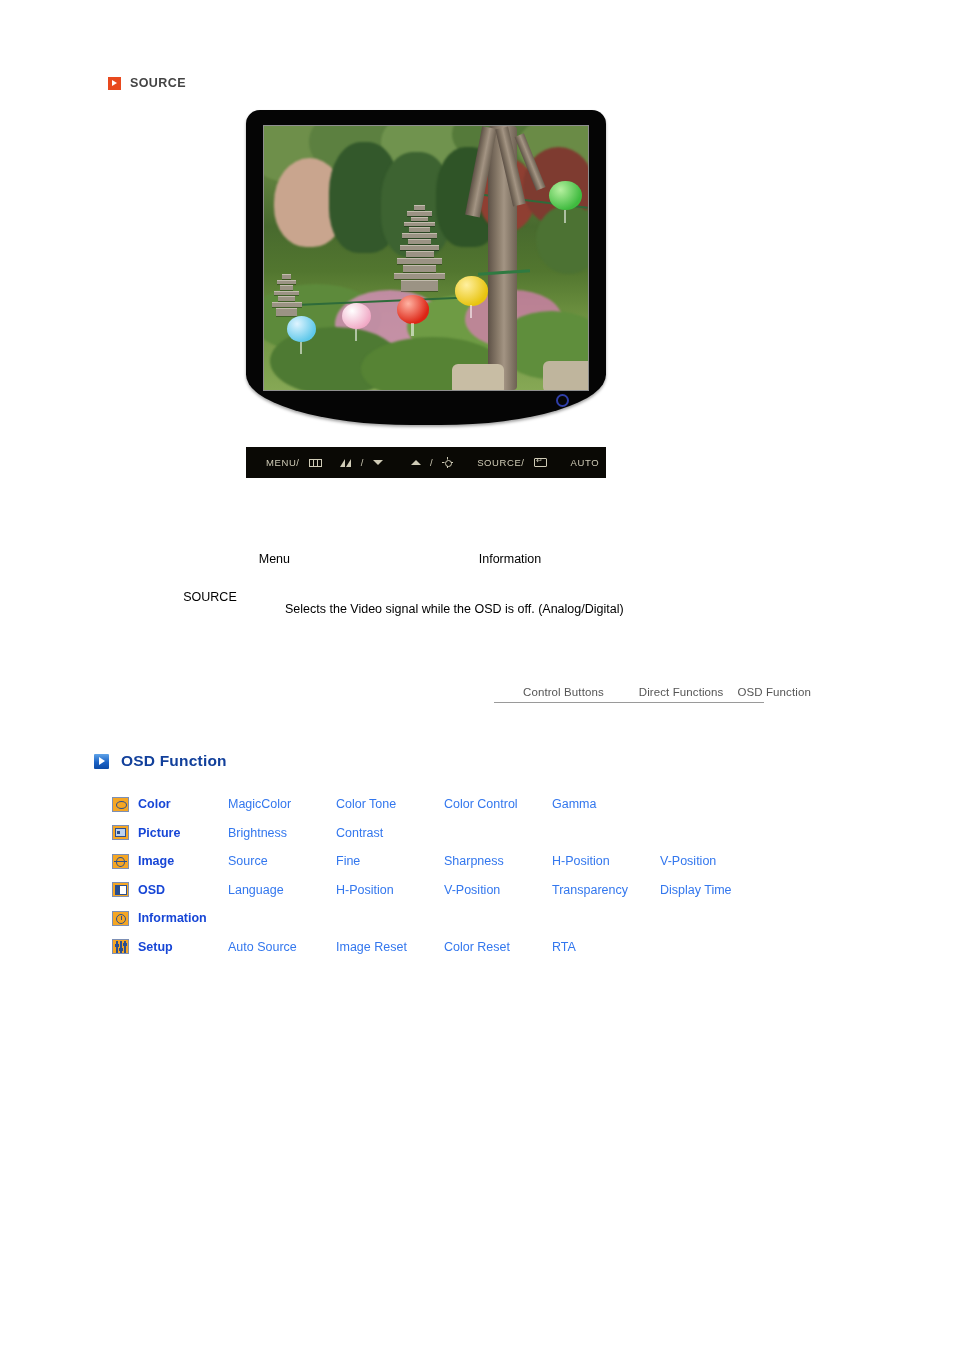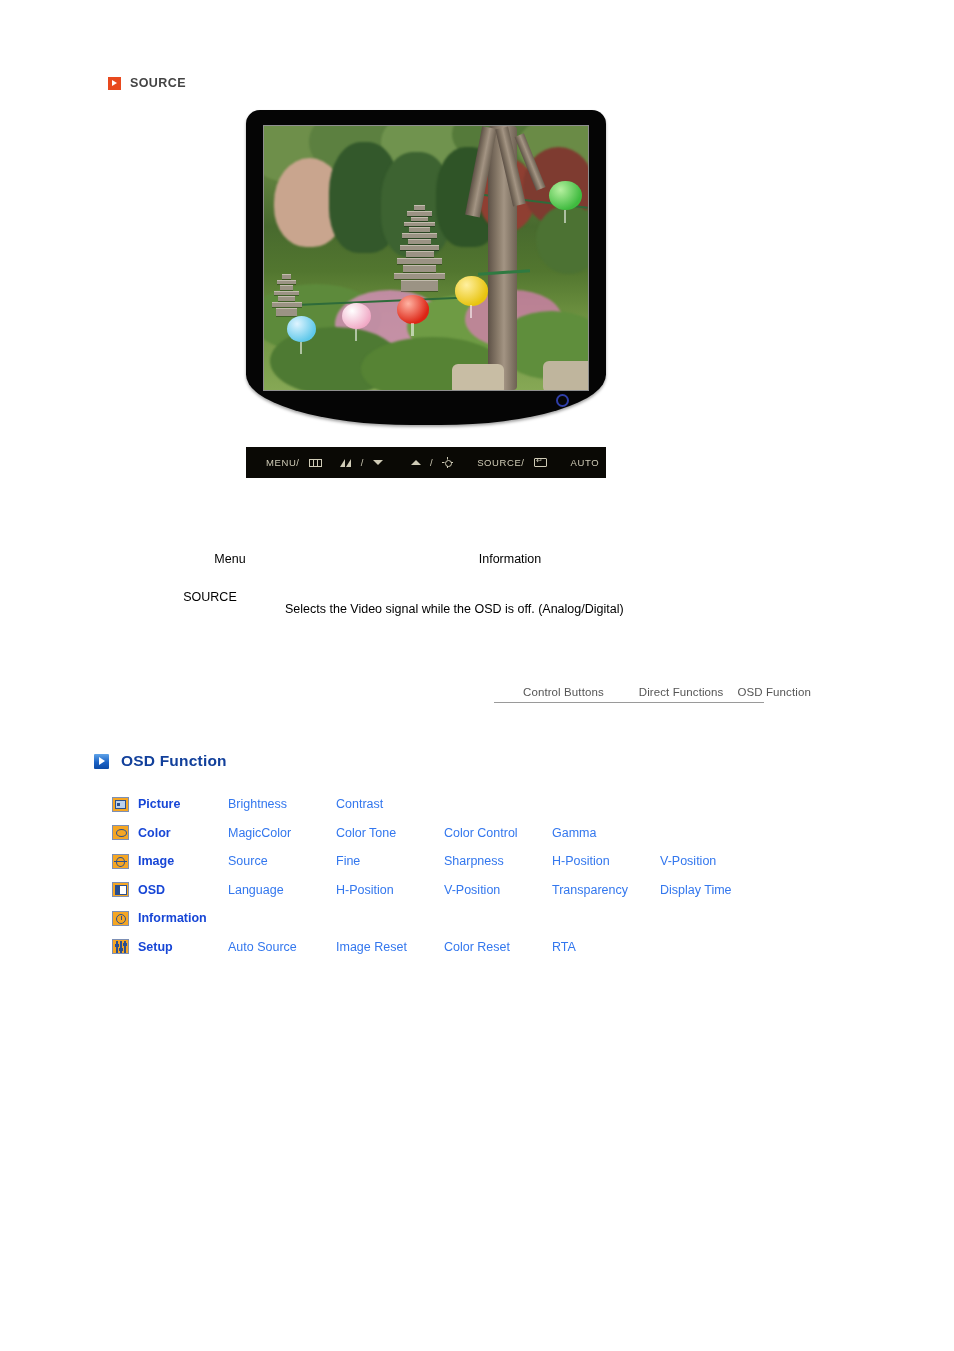--- a/index.html
+++ b/index.html
@@ -146,21 +146,21 @@
   .glyph-sun::after{ content:""; position:absolute; left:0; top:0; width:11px; height:11px;
     background:
       linear-gradient(#cfcbb6,#cfcbb6) 5px 0/1.2px 2.5px no-repeat,
       linear-gradient(#cfcbb6,#cfcbb6) 5px 8.5px/1.2px 2.5px no-repeat,
       linear-gradient(#cfcbb6,#cfcbb6) 0 5px/2.5px 1.2px no-repeat,
       linear-gradient(#cfcbb6,#cfcbb6) 8.5px 5px/2.5px 1.2px no-repeat; }
 
   
   .tbl { position: absolute; left: 0; top: 0; width: 954px; }
   .tbl-head-menu { position:absolute; left: 170px; top: 552px; width: 120px;
-    text-align:center; font-size:12.5px; color:#000; }
+    text-align:right; font-size:12.5px; color:#000; }
   .tbl-head-desc { position:absolute; left: 420px; top: 552px; width: 180px;
     text-align:center; font-size:12.5px; color:#000; }
   .tbl-cell-menu { position:absolute; left: 150px; top: 590px; width: 120px;
     text-align:center; font-size:12.5px; color:#000; }
   .tbl-cell-desc { position:absolute; left: 285px; top: 590px;
     font-size:12.5px; color:#000;margin-top:12px; }
 
   
   .tabs {
     position: absolute;
@@ -395,37 +395,37 @@
 
   <div class="osd-head">
     <span class="bullet-blue"></span>
     <span class="label">OSD Function</span>
   </div>
 
   <div class="matrix">
 
     <div class="mrow">
       <span class="micon">
-        <i class="in" style="left:2px;top:2px;width:11px;height:9px;border:1px solid #2b4f8e;background:#bcd2ef;"></i>
-        <i class="in" style="left:4px;top:5px;width:3px;height:3px;background:#2b4f8e;"></i>
-      </span>
-      <span class="mname">Picture</span>
-      <span class="mitem">Brightness</span>
-      <span class="mitem">Contrast</span>
-    </div>
-
-    <div class="mrow">
-      <span class="micon">
         <i class="in" style="left:3px;top:3px;width:11px;height:8px;border-radius:50%;border:1.2px solid #2b4f8e;background:transparent;"></i>
       </span>
       <span class="mname">Color</span>
       <span class="mitem">MagicColor</span>
       <span class="mitem">Color Tone</span>
       <span class="mitem">Color Control</span>
       <span class="mitem">Gamma</span>
+    </div>
+
+    <div class="mrow">
+      <span class="micon">
+        <i class="in" style="left:2px;top:2px;width:11px;height:9px;border:1px solid #2b4f8e;background:#bcd2ef;"></i>
+        <i class="in" style="left:4px;top:5px;width:3px;height:3px;background:#2b4f8e;"></i>
+      </span>
+      <span class="mname">Picture</span>
+      <span class="mitem">Brightness</span>
+      <span class="mitem">Contrast</span>
     </div>
 
     <div class="mrow">
       <span class="micon">
         <i class="in" style="left:3px;top:2px;width:9px;height:10px;border-radius:50%;border:1.2px solid #2b4f8e;background:transparent;"></i>
         <i class="in" style="left:1px;top:6px;width:13px;height:1.4px;"></i>
       </span>
       <span class="mname">Image</span>
       <span class="mitem">Source</span>
       <span class="mitem">Fine</span>

